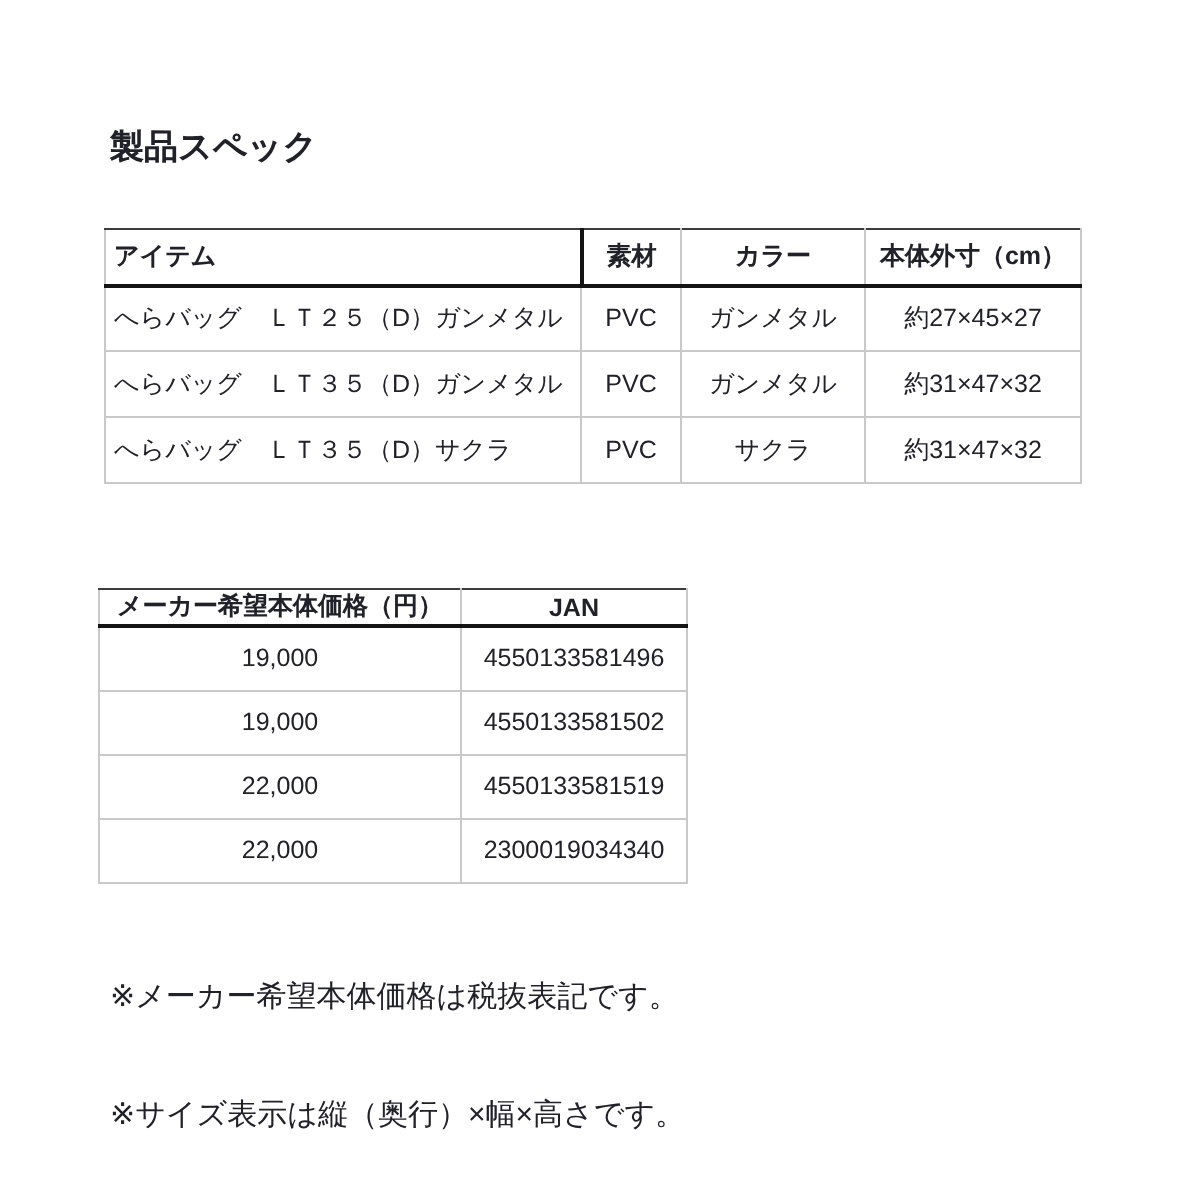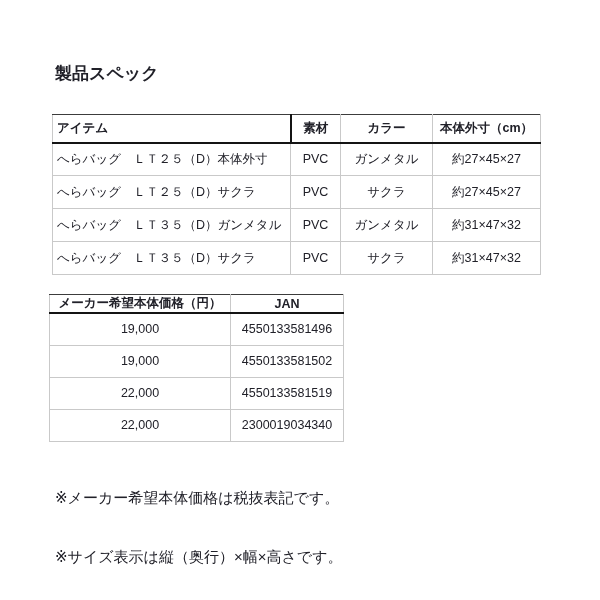--- a/index.html
+++ b/index.html
@@ -105,29 +105,23 @@
     <thead>
       <tr>
         <th class="col-item">アイテム</th>
         <th>素材</th>
         <th>カラー</th>
         <th>本体外寸（cm）</th>
       </tr>
     </thead>
     <tbody>
       <tr>
-        <td class="cell-item">へらバッグ　ＬＴ２５（D）本体外寸</td>
+        <td class="cell-item">へらバッグ　ＬＴ２５（D）ガンメタル</td>
         <td>PVC</td>
         <td>ガンメタル</td>
-        <td>約27×45×27</td>
-      </tr>
-      <tr>
-        <td class="cell-item">へらバッグ　ＬＴ２５（D）サクラ</td>
-        <td>PVC</td>
-        <td>サクラ</td>
         <td>約27×45×27</td>
       </tr>
       <tr>
         <td class="cell-item">へらバッグ　ＬＴ３５（D）ガンメタル</td>
         <td>PVC</td>
         <td>ガンメタル</td>
         <td>約31×47×32</td>
       </tr>
       <tr>
         <td class="cell-item">へらバッグ　ＬＴ３５（D）サクラ</td>

